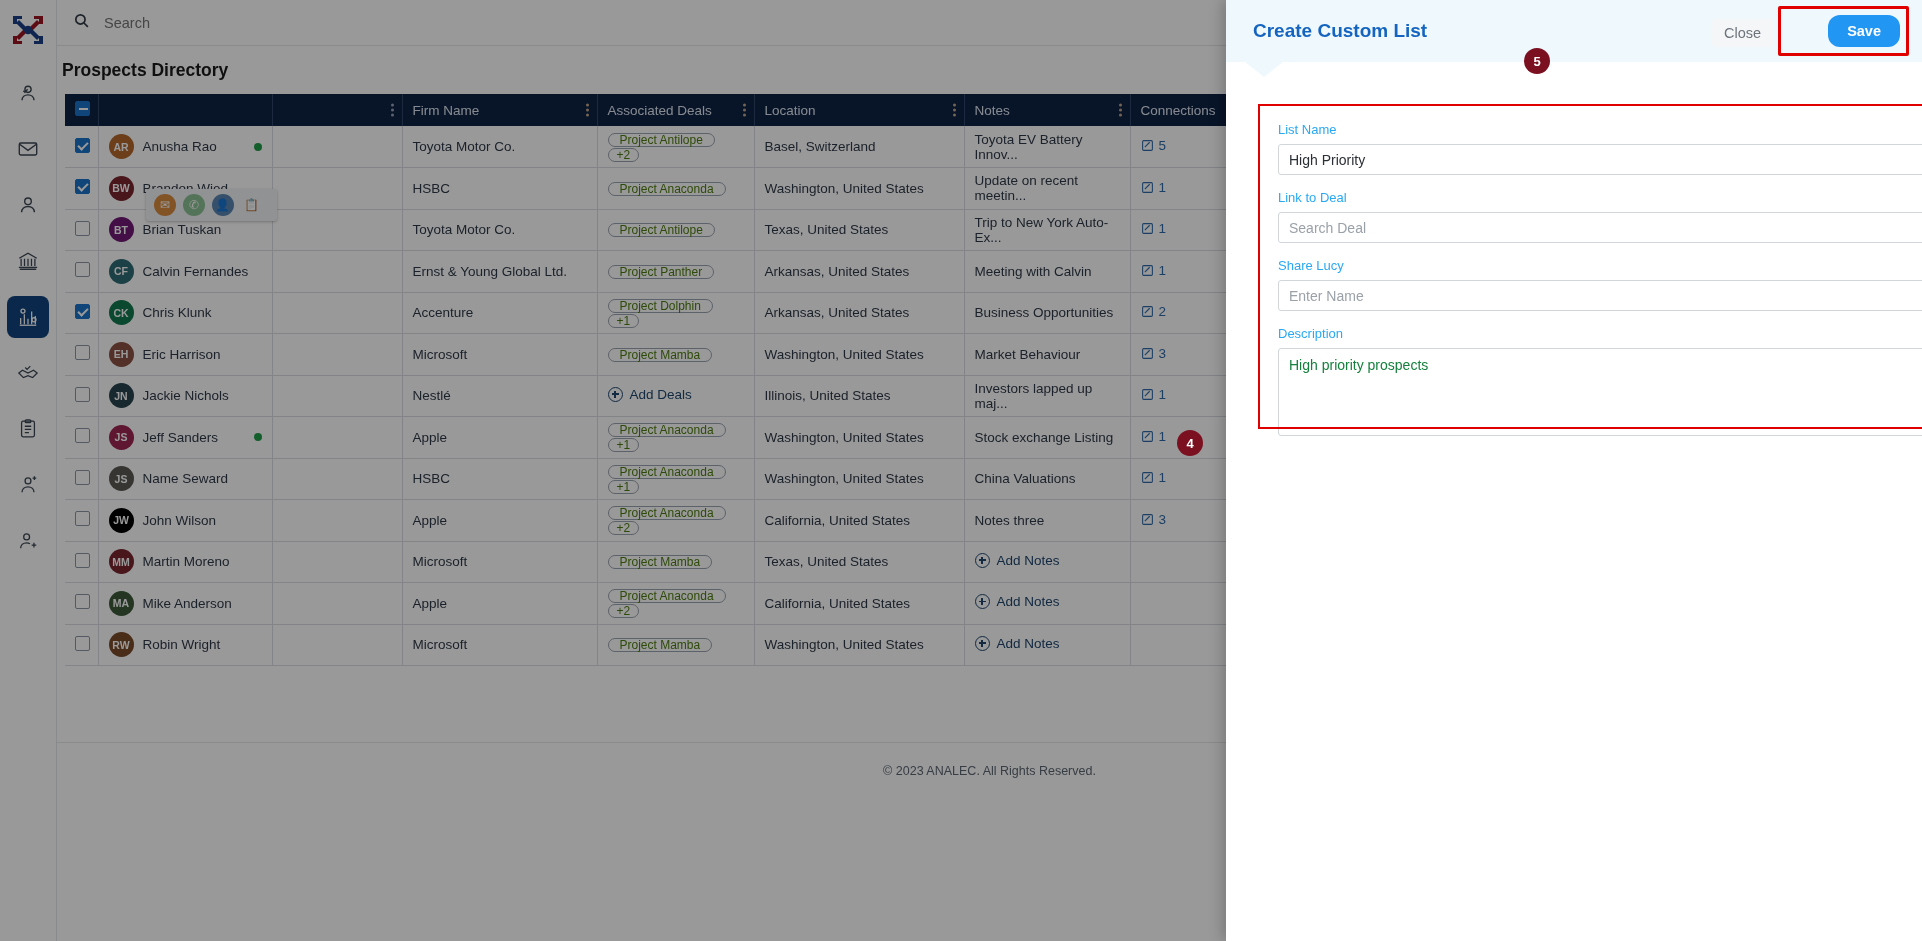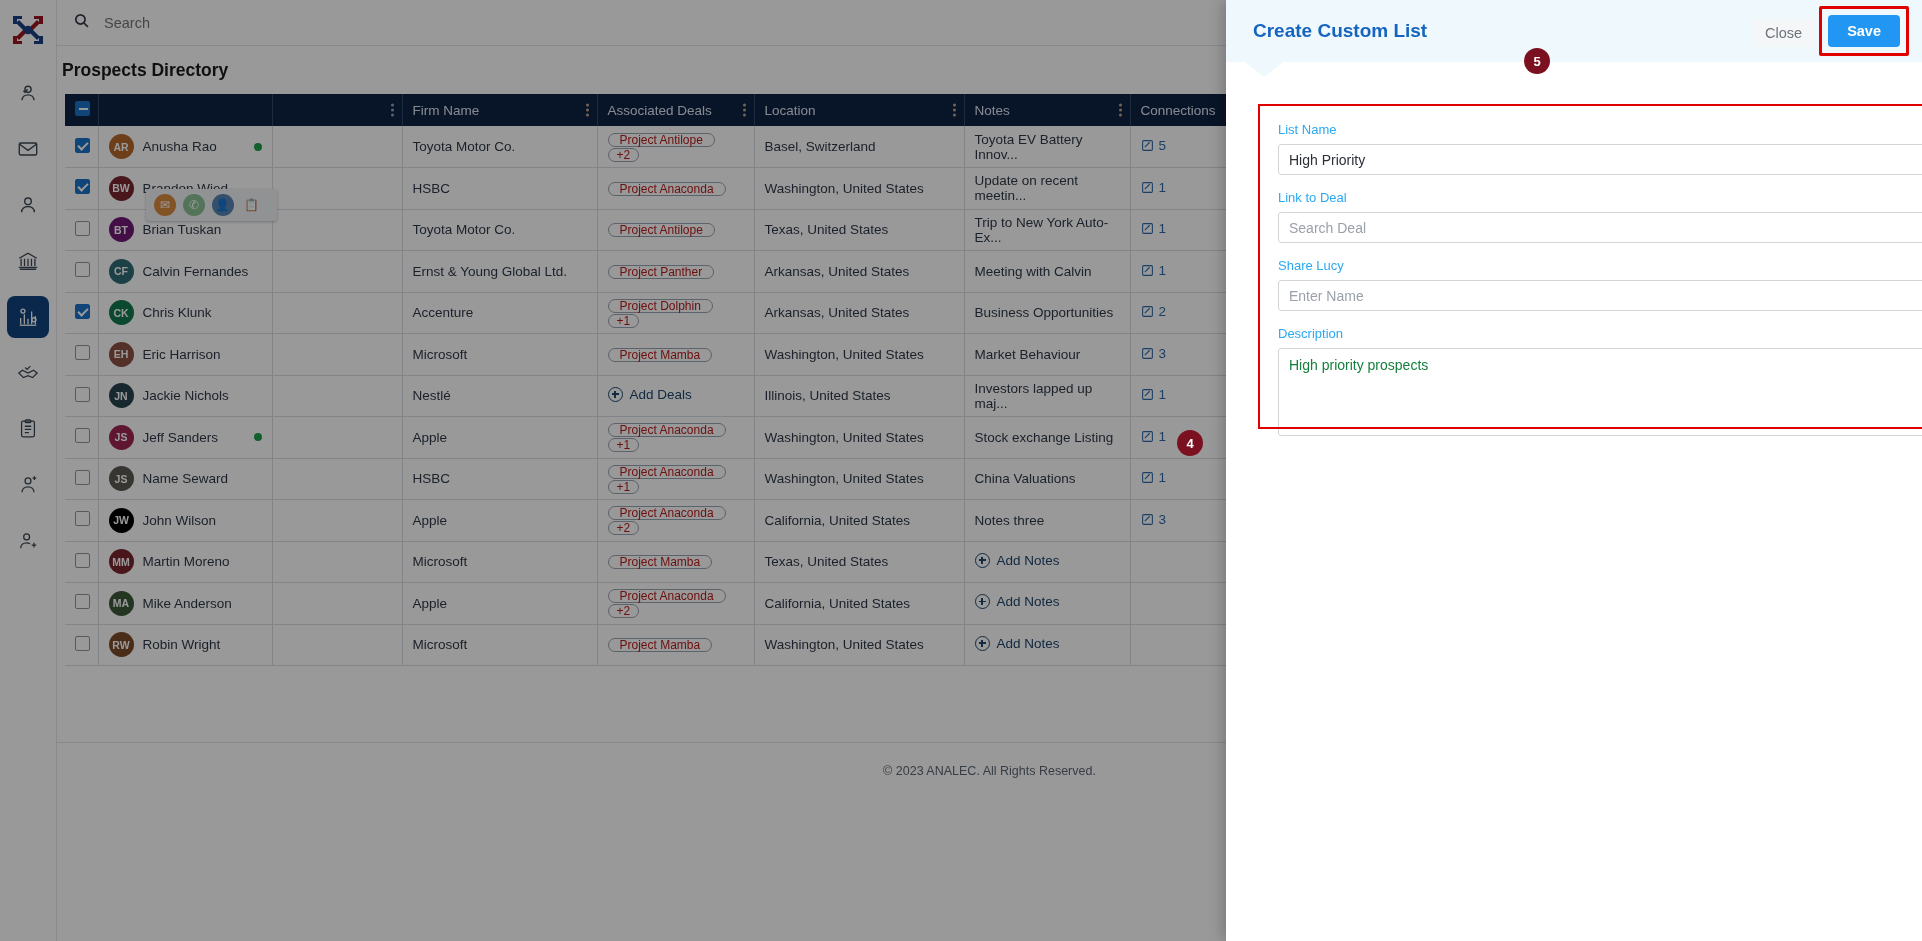--- a/index.html
+++ b/index.html
@@ -92,21 +92,21 @@
   .avatar {
     width:25px;height:25px;border-radius:50%; color:#fff; font-size:10.5px;
     display:inline-flex; align-items:center; justify-content:center; font-weight:bold;
     margin-right:9px; flex:0 0 auto;
   }
   .namecell { display:flex; align-items:center; }
   .dot { width:8px;height:8px;border-radius:50%; background:#1e9e4a; margin-left:auto; }
   .tag {
     display:inline-flex; align-items:center; justify-content:center;
     height:14px; padding:0 11px; border:1px solid #9aa3af; border-radius:12px;
-    font-size:12px; color:#b91c1c; margin-right:7px; background:transparent; white-space:nowrap;
+    font-size:12px; color:#4d7c0f; margin-right:7px; background:transparent; white-space:nowrap;
   }
   .tag.mini { padding:0 8px; }
   .addlink { color:#20476e; display:inline-flex; align-items:center; gap:7px; font-size:13.5px; }
   .plus-circle { width:15px;height:15px;border:1.5px solid #20476e;border-radius:50%; position:relative; display:inline-block;}
   .plus-circle:before,.plus-circle:after{content:"";position:absolute;background:#20476e;}
   .plus-circle:before{left:3px;top:5.7px;width:7px;height:1.5px;}
   .plus-circle:after{top:3px;left:5.7px;height:7px;width:1.5px;}
   .notecount { color:#2f6aa8; display:inline-flex; align-items:center; gap:5px; }
 
   
@@ -131,21 +131,21 @@
   }
   #drawer-head {
     height:62px; background:#eef8fd; display:flex; align-items:center; padding:0 22px 0 27px;
   }
   #drawer-title { font-size:19px; font-weight:bold; color:#1565c0; }
   #drawer-head-right { margin-left:auto; display:flex; align-items:flex-end; gap:14px; }
   #close-btn { font-size:14.5px; color:#6d737b; background:#f4f6f7; padding:6px 12px; border-radius:3px; }
   #save-wrap { position:relative; }
   #save-btn {
     background:#2196f3; color:#fff; font-size:14.5px; font-weight:bold;
-    padding:8px 19px; border-radius:4px; display:inline-block;
+    padding:8px 19px; border-radius:12px; display:inline-block;margin-left:41px;
   }
   #save-highlight {
     position:absolute; left:-9px; top:-9px; width:calc(100% + 18px); height:calc(100% + 18px);
     border:3px solid #e00000; border-radius:2px; pointer-events:none;
   }
   .badge {
     width:26px;height:26px;border-radius:50%; background:#7b1020; color:#fff;
     font-size:13px; display:flex;align-items:center;justify-content:center; font-weight:bold;
   }
   #badge5 { position:absolute; left:1524px; top:48px; z-index:120; }

